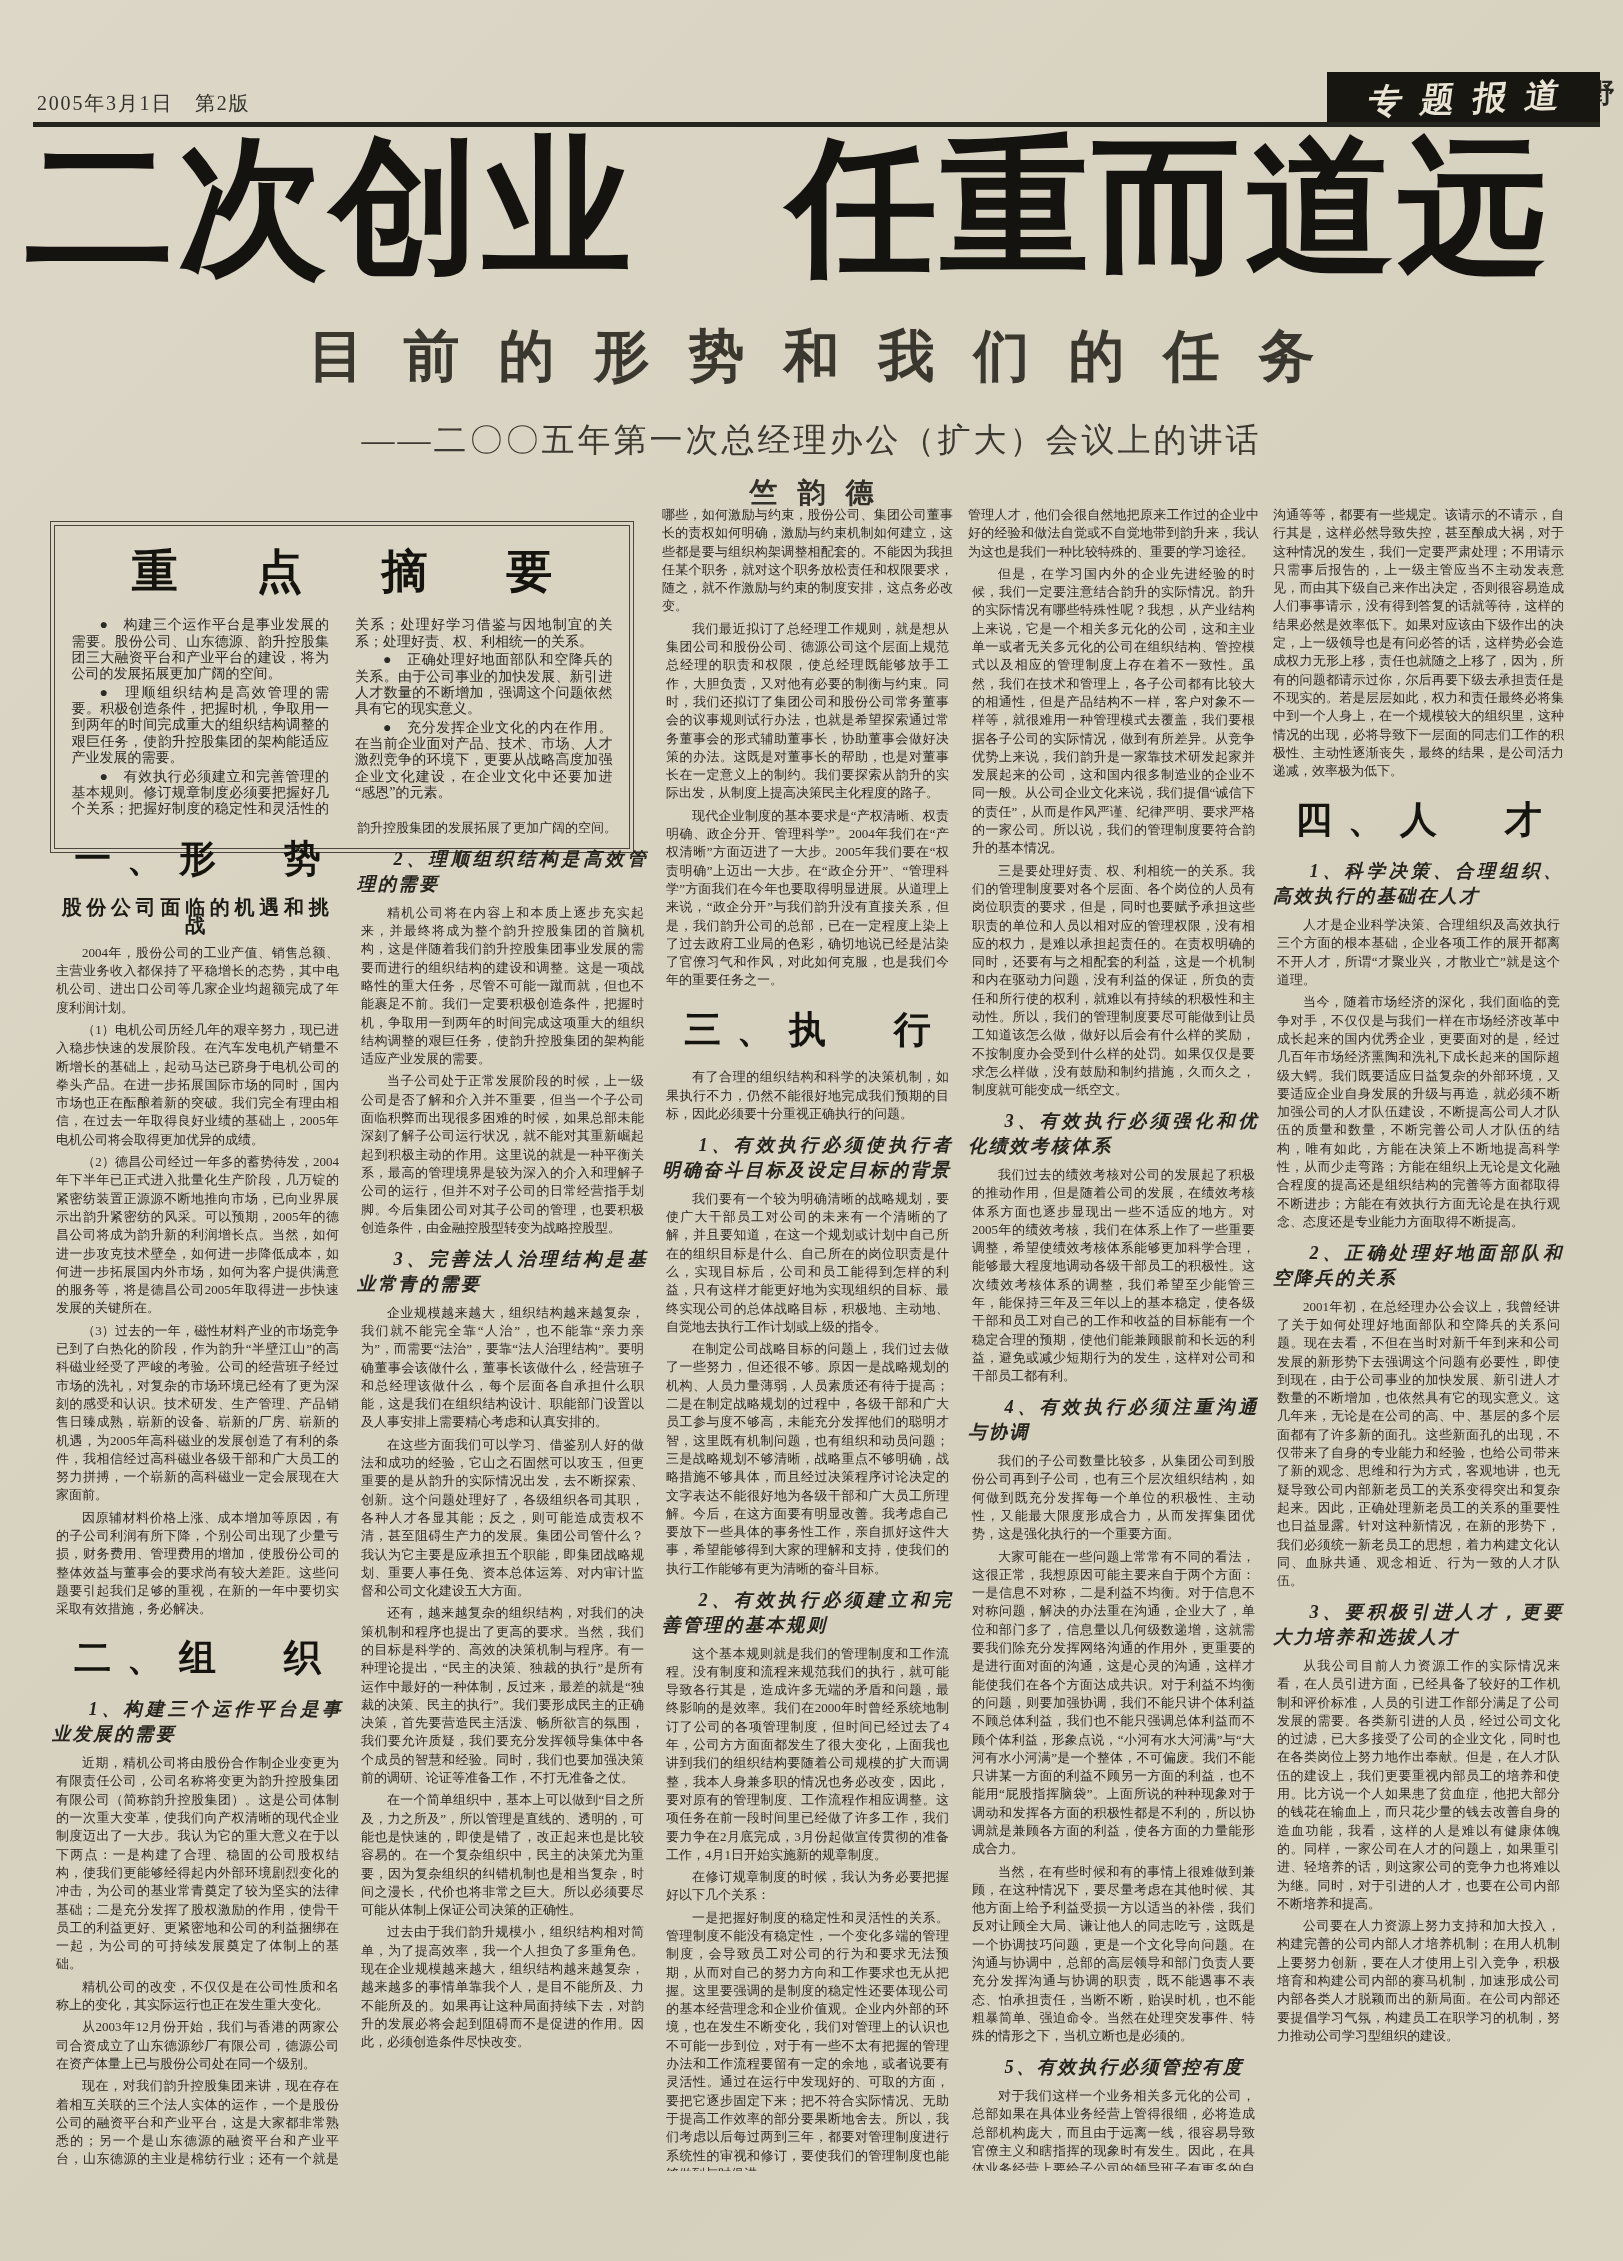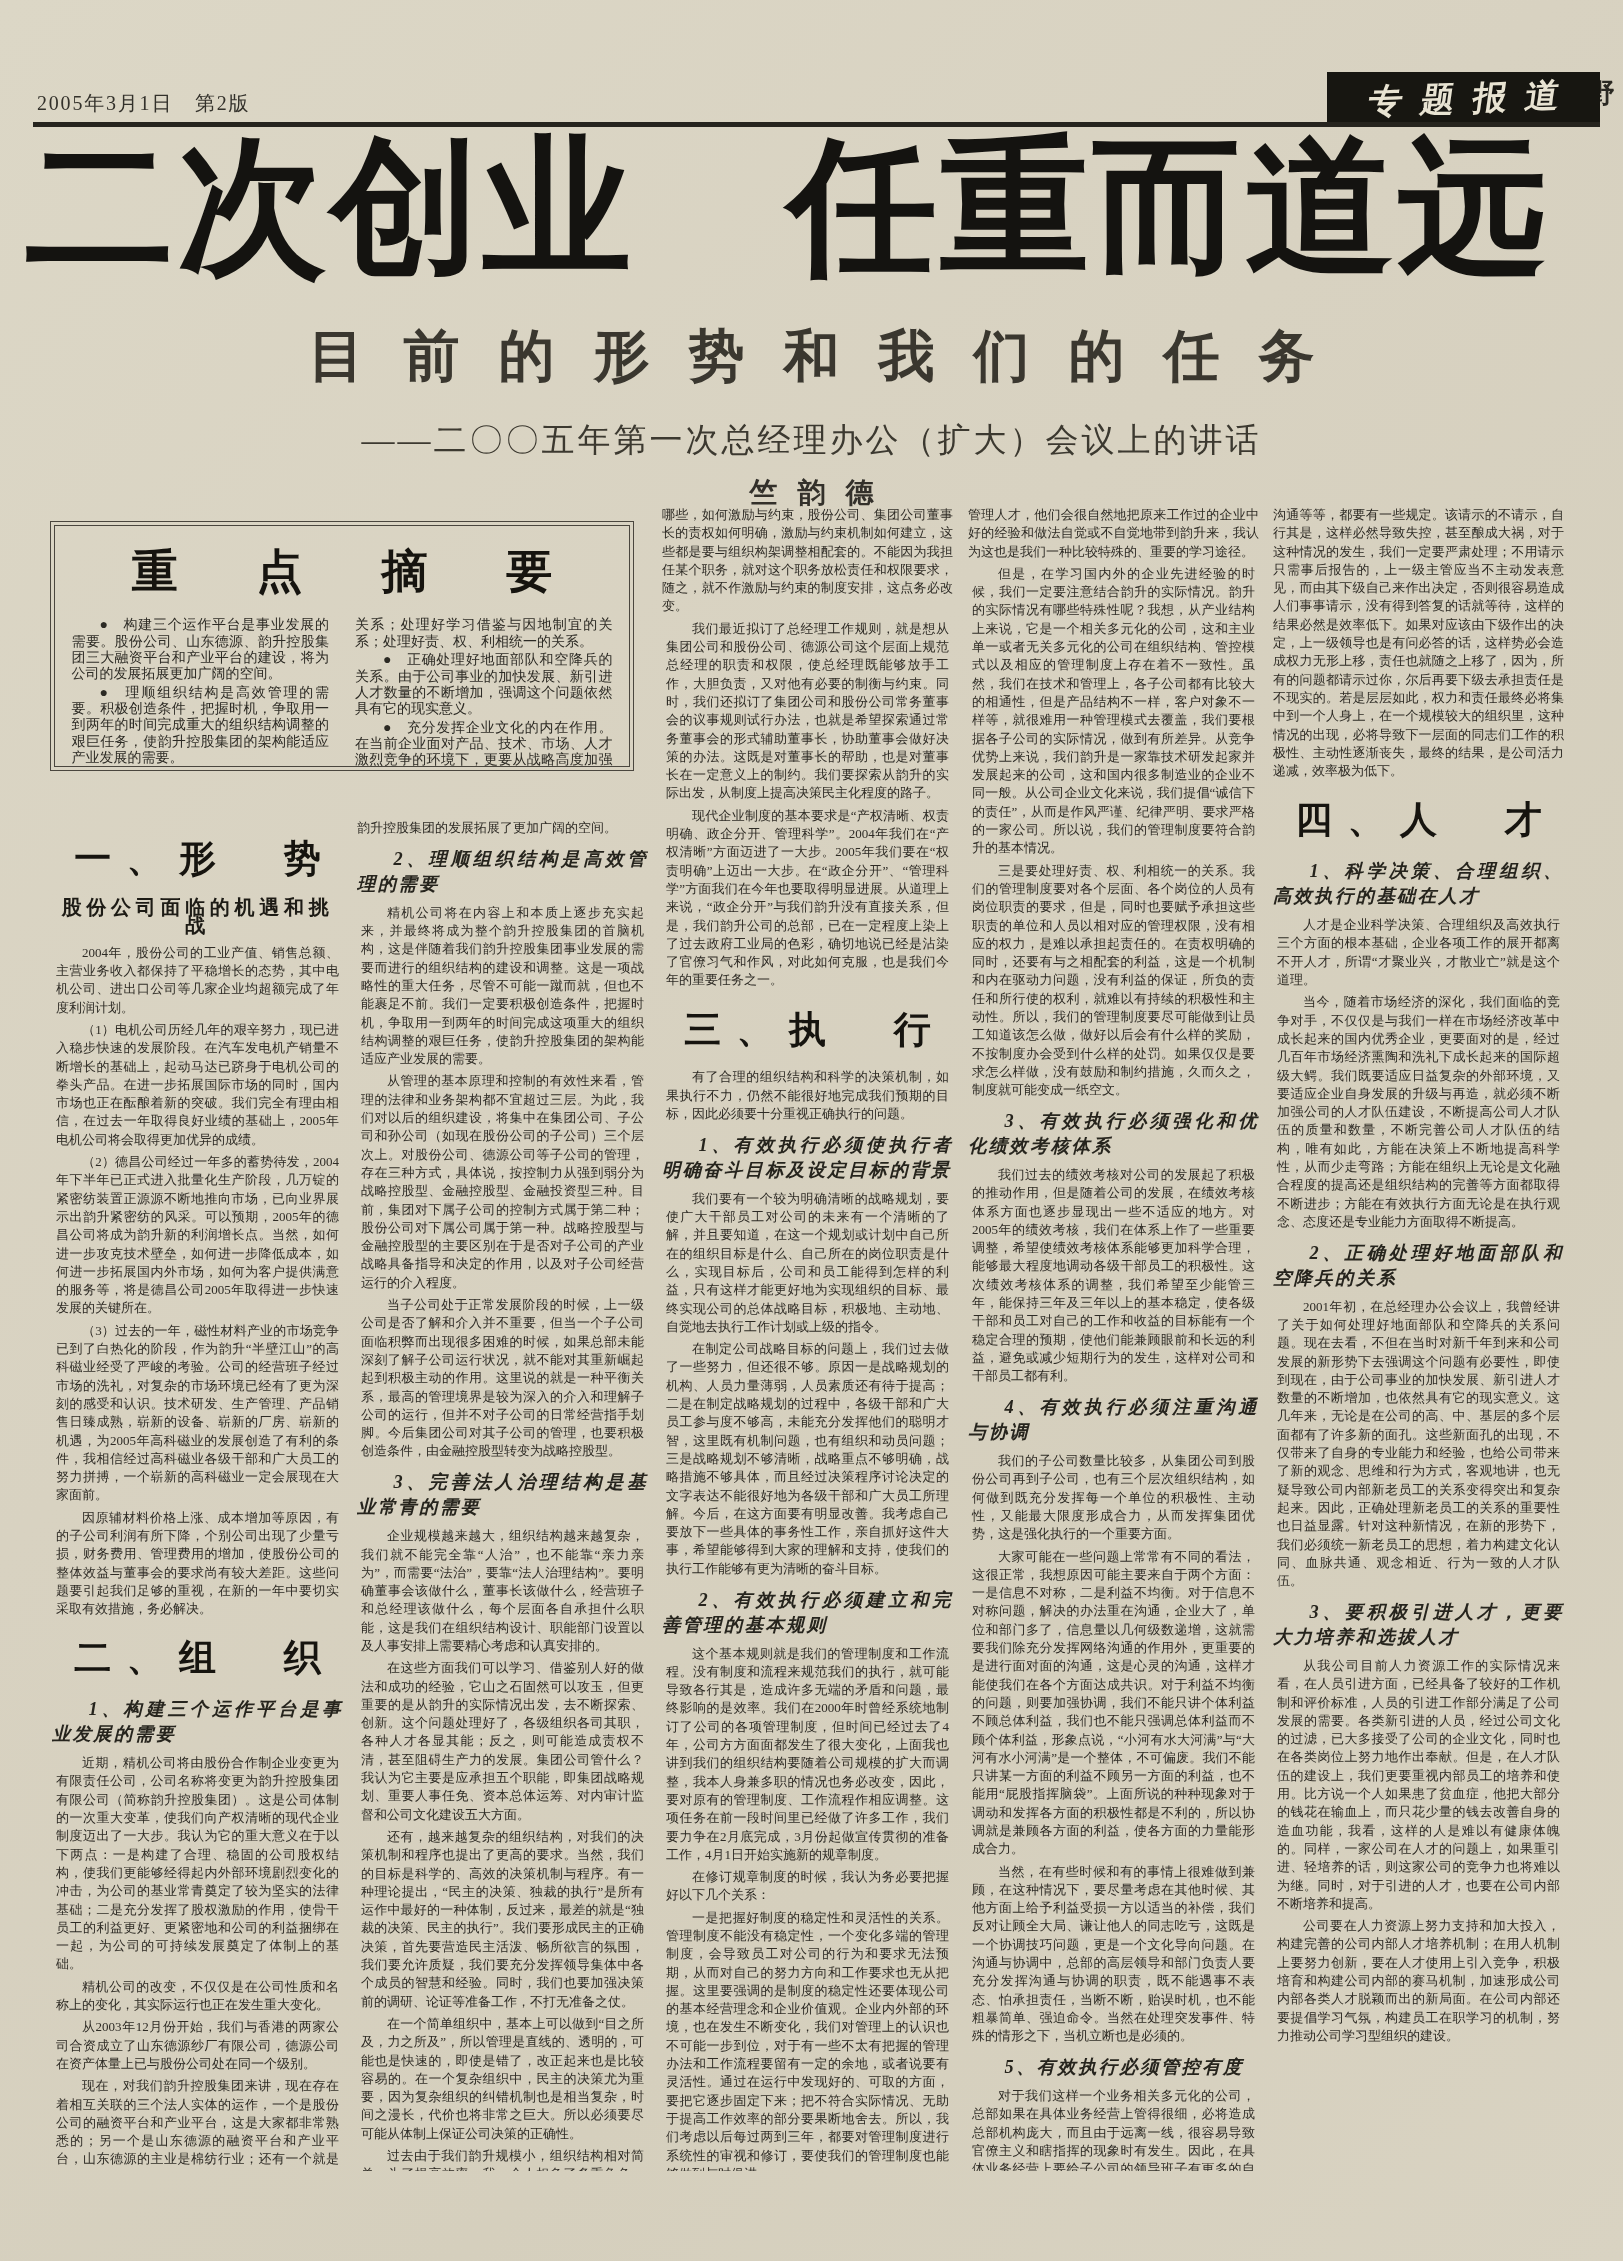--- a/index.html
+++ b/index.html
@@ -22,21 +22,21 @@
   .headline{position:absolute;left:0;right:0;top:129px;text-align:left;font-size:149px;line-height:1.05;
     font-weight:900;color:#141310;letter-spacing:3.5px;white-space:nowrap;
     font-family:"Liberation Sans","DejaVu Sans",sans-serif;padding-left:25px;}
   .subtitle{position:absolute;left:0;right:0;top:319px;text-align:center;font-size:56px;font-weight:bold;
     color:#3a372f;letter-spacing:39px;text-indent:39px;white-space:nowrap;}
   .speech{position:absolute;left:0;right:0;top:418px;text-align:center;font-size:33px;color:#3c3930;
     letter-spacing:3px;white-space:nowrap;}
   .author{position:absolute;left:0;right:0;top:474px;text-align:center;font-size:28px;font-weight:bold;
     color:#33302a;letter-spacing:20px;text-indent:20px;}
   
-  .sumbox{position:absolute;left:50px;top:521px;width:584px;height:250px;border:1.8px solid #4a463e;box-sizing:border-box;}
+  .sumbox{position:absolute;left:50px;top:521px;width:584px;height:332px;border:1.8px solid #4a463e;box-sizing:border-box;}
   .sumbox .inner{position:absolute;left:3px;top:3px;right:3px;bottom:3px;border:0.6px solid #4a463e;
     padding:10.6px 16.6px 8.3px 16.6px;box-sizing:border-box;overflow:hidden;}
   .sumtitle{text-align:center;font-size:46px;font-weight:900;color:#16140f;letter-spacing:33px;text-indent:33px;
     margin:4.7px 0 14px 0;font-family:"Liberation Sans","DejaVu Sans",sans-serif;white-space:nowrap;}
   .sumbody{column-count:2;column-gap:26px;font-size:14px;line-height:16.3px;text-align:justify;color:#2c2a24;}
   .sumbody p{margin:0 0 2.4px 0;text-indent:2em;}
   
   .col{position:absolute;width:291px;overflow:hidden;font-size:13px;line-height:18.3px;text-align:justify;color:#2e2b25;}
   .c1{left:52px;top:819px;height:1349px;}
   .c2{left:357px;top:819px;height:1352px;}
@@ -95,21 +95,20 @@
       <div class="b-p">近期，精机公司将由股份合作制企业变更为有限责任公司，公司名称将变更为韵升控股集团有限公司（简称韵升控股集团）。这是公司体制的一次重大变革，使我们向产权清晰的现代企业制度迈出了一大步。我认为它的重大意义在于以下两点：一是构建了合理、稳固的公司股权结构，使我们更能够经得起内外部环境剧烈变化的冲击，为公司的基业常青奠定了较为坚实的法律基础；二是充分发挥了股权激励的作用，使骨干员工的利益更好、更紧密地和公司的利益捆绑在一起，为公司的可持续发展奠定了体制上的基础。</div>
       <div class="b-p">精机公司的改变，不仅仅是在公司性质和名称上的变化，其实际运行也正在发生重大变化。</div>
       <div class="b-p">从2003年12月份开始，我们与香港的两家公司合资成立了山东德源纱厂有限公司，德源公司在资产体量上已与股份公司处在同一个级别。</div>
       <div class="b-p">现在，对我们韵升控股集团来讲，现在存在着相互关联的三个法人实体的运作，一个是股份公司的融资平台和产业平台，这是大家都非常熟悉的；另一个是山东德源的融资平台和产业平台，山东德源的主业是棉纺行业；还有一个就是韵升控股集团的融资平台和产业平台，韵升控股集团的业务就是下属公司的股权，这和我们原先所理解和所运作的产业有相当大的区别。</div>
       <div class="b-p">去年，我们在构建三大平台上迈出了两大步，也就是在运作好股份公司的基础上，一是开始实施山东德源项目；二是韵升控股集团的机构、人员进行了完善、充实，使韵升控股集团初步承担起了一些它应当承担的职责。这三大平台的建设，虽然还处于起步阶段，我们还要做很多的工作，还要付出很大的努力，但是，它为我们韵升控股集团的含义赋予了新的内容，为</div>
     </div>
   <div class="col c2">
       <div class="b-pc">韵升控股集团的发展拓展了更加广阔的空间。</div>
       <div class="b-h3">2、理顺组织结构是高效管理的需要</div>
       <div class="b-p">精机公司将在内容上和本质上逐步充实起来，并最终将成为整个韵升控股集团的首脑机构，这是伴随着我们韵升控股集团事业发展的需要而进行的组织结构的建设和调整。这是一项战略性的重大任务，尽管不可能一蹴而就，但也不能裹足不前。我们一定要积极创造条件，把握时机，争取用一到两年的时间完成这项重大的组织结构调整的艰巨任务，使韵升控股集团的架构能适应产业发展的需要。</div>
-      <div class="b-p">从管理的基本原理和控制的有效性来看，管理的法律和业务架构都不宜超过三层。为此，我们对以后的组织建设，将集中在集团公司、子公司和孙公司（如现在股份公司的子公司）三个层次上。对股份公司、德源公司等子公司的管理，存在三种方式，具体说，按控制力从强到弱分为战略控股型、金融控股型、金融投资型三种。目前，集团对下属子公司的控制方式属于第二种；股份公司对下属公司属于第一种。战略控股型与金融控股型的主要区别在于是否对子公司的产业战略具备指导和决定的作用，以及对子公司经营运行的介入程度。</div>
       <div class="b-p">当子公司处于正常发展阶段的时候，上一级公司是否了解和介入并不重要，但当一个子公司面临积弊而出现很多困难的时候，如果总部未能深刻了解子公司运行状况，就不能对其重新崛起起到积极主动的作用。这里说的就是一种平衡关系，最高的管理境界是较为深入的介入和理解子公司的运行，但并不对子公司的日常经营指手划脚。今后集团公司对其子公司的管理，也要积极创造条件，由金融控股型转变为战略控股型。</div>
       <div class="b-h3">3、完善法人治理结构是基业常青的需要</div>
       <div class="b-p">企业规模越来越大，组织结构越来越复杂，我们就不能完全靠“人治”，也不能靠“亲力亲为”，而需要“法治”，要靠“法人治理结构”。要明确董事会该做什么，董事长该做什么，经营班子和总经理该做什么，每个层面各自承担什么职能，这是我们在组织结构设计、职能部门设置以及人事安排上需要精心考虑和认真安排的。</div>
       <div class="b-p">在这些方面我们可以学习、借鉴别人好的做法和成功的经验，它山之石固然可以攻玉，但更重要的是从韵升的实际情况出发，去不断探索、创新。这个问题处理好了，各级组织各司其职，各种人才各显其能；反之，则可能造成责权不清，甚至阻碍生产力的发展。集团公司管什么？我认为它主要是应承担五个职能，即集团战略规划、重要人事任免、资本总体运筹、对内审计监督和公司文化建设五大方面。</div>
       <div class="b-p">还有，越来越复杂的组织结构，对我们的决策机制和程序也提出了更高的要求。当然，我们的目标是科学的、高效的决策机制与程序。有一种理论提出，“民主的决策、独裁的执行”是所有运作中最好的一种体制，反过来，最差的就是“独裁的决策、民主的执行”。我们要形成民主的正确决策，首先要营造民主活泼、畅所欲言的氛围，我们要允许质疑，我们要充分发挥领导集体中各个成员的智慧和经验。同时，我们也要加强决策前的调研、论证等准备工作，不打无准备之仗。</div>
       <div class="b-p">在一个简单组织中，基本上可以做到“目之所及，力之所及”，所以管理是直线的、透明的，可能也是快速的，即使是错了，改正起来也是比较容易的。在一个复杂组织中，民主的决策尤为重要，因为复杂组织的纠错机制也是相当复杂，时间之漫长，代价也将非常之巨大。所以必须要尽可能从体制上保证公司决策的正确性。</div>
       <div class="b-p">过去由于我们韵升规模小，组织结构相对简单，为了提高效率，我一个人担负了多重角色。现在企业规模越来越大，组织结构越来越复杂，越来越多的事情单靠我个人，是目不能所及、力不能所及的。如果再让这种局面持续下去，对韵升的发展必将会起到阻碍而不是促进的作用。因此，必须创造条件尽快改变。</div>
     </div>
   <div class="col c3">
       <div class="b-pc">哪些，如何激励与约束，股份公司、集团公司董事长的责权如何明确，激励与约束机制如何建立，这些都是要与组织构架调整相配套的。不能因为我担任某个职务，就对这个职务放松责任和权限要求，随之，就不作激励与约束的制度安排，这点务必改变。</div>

